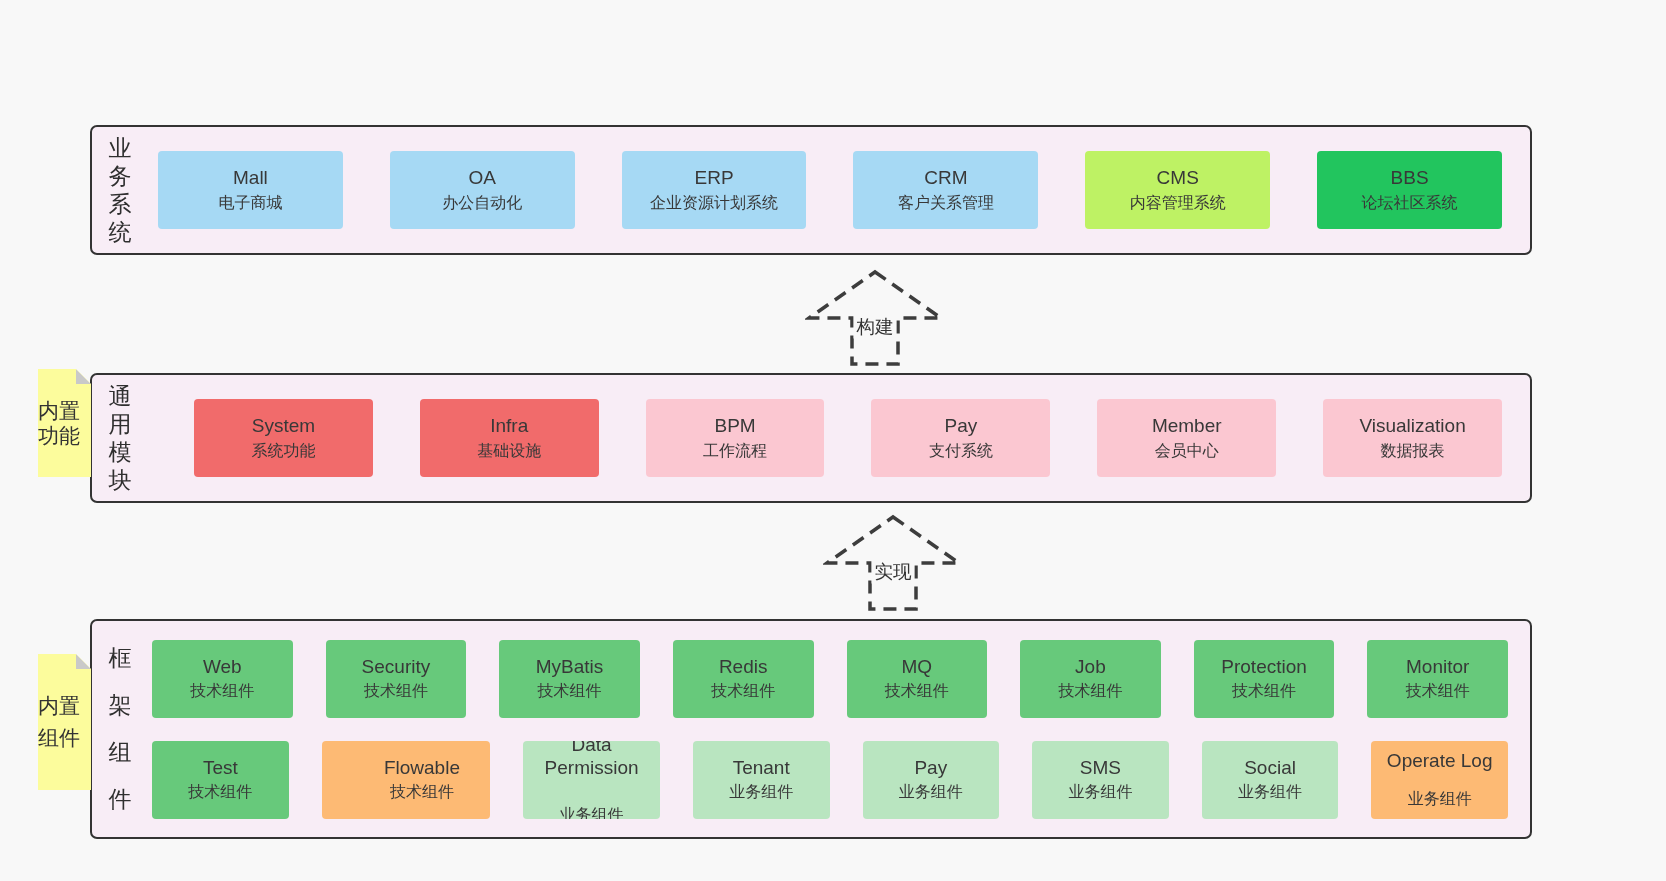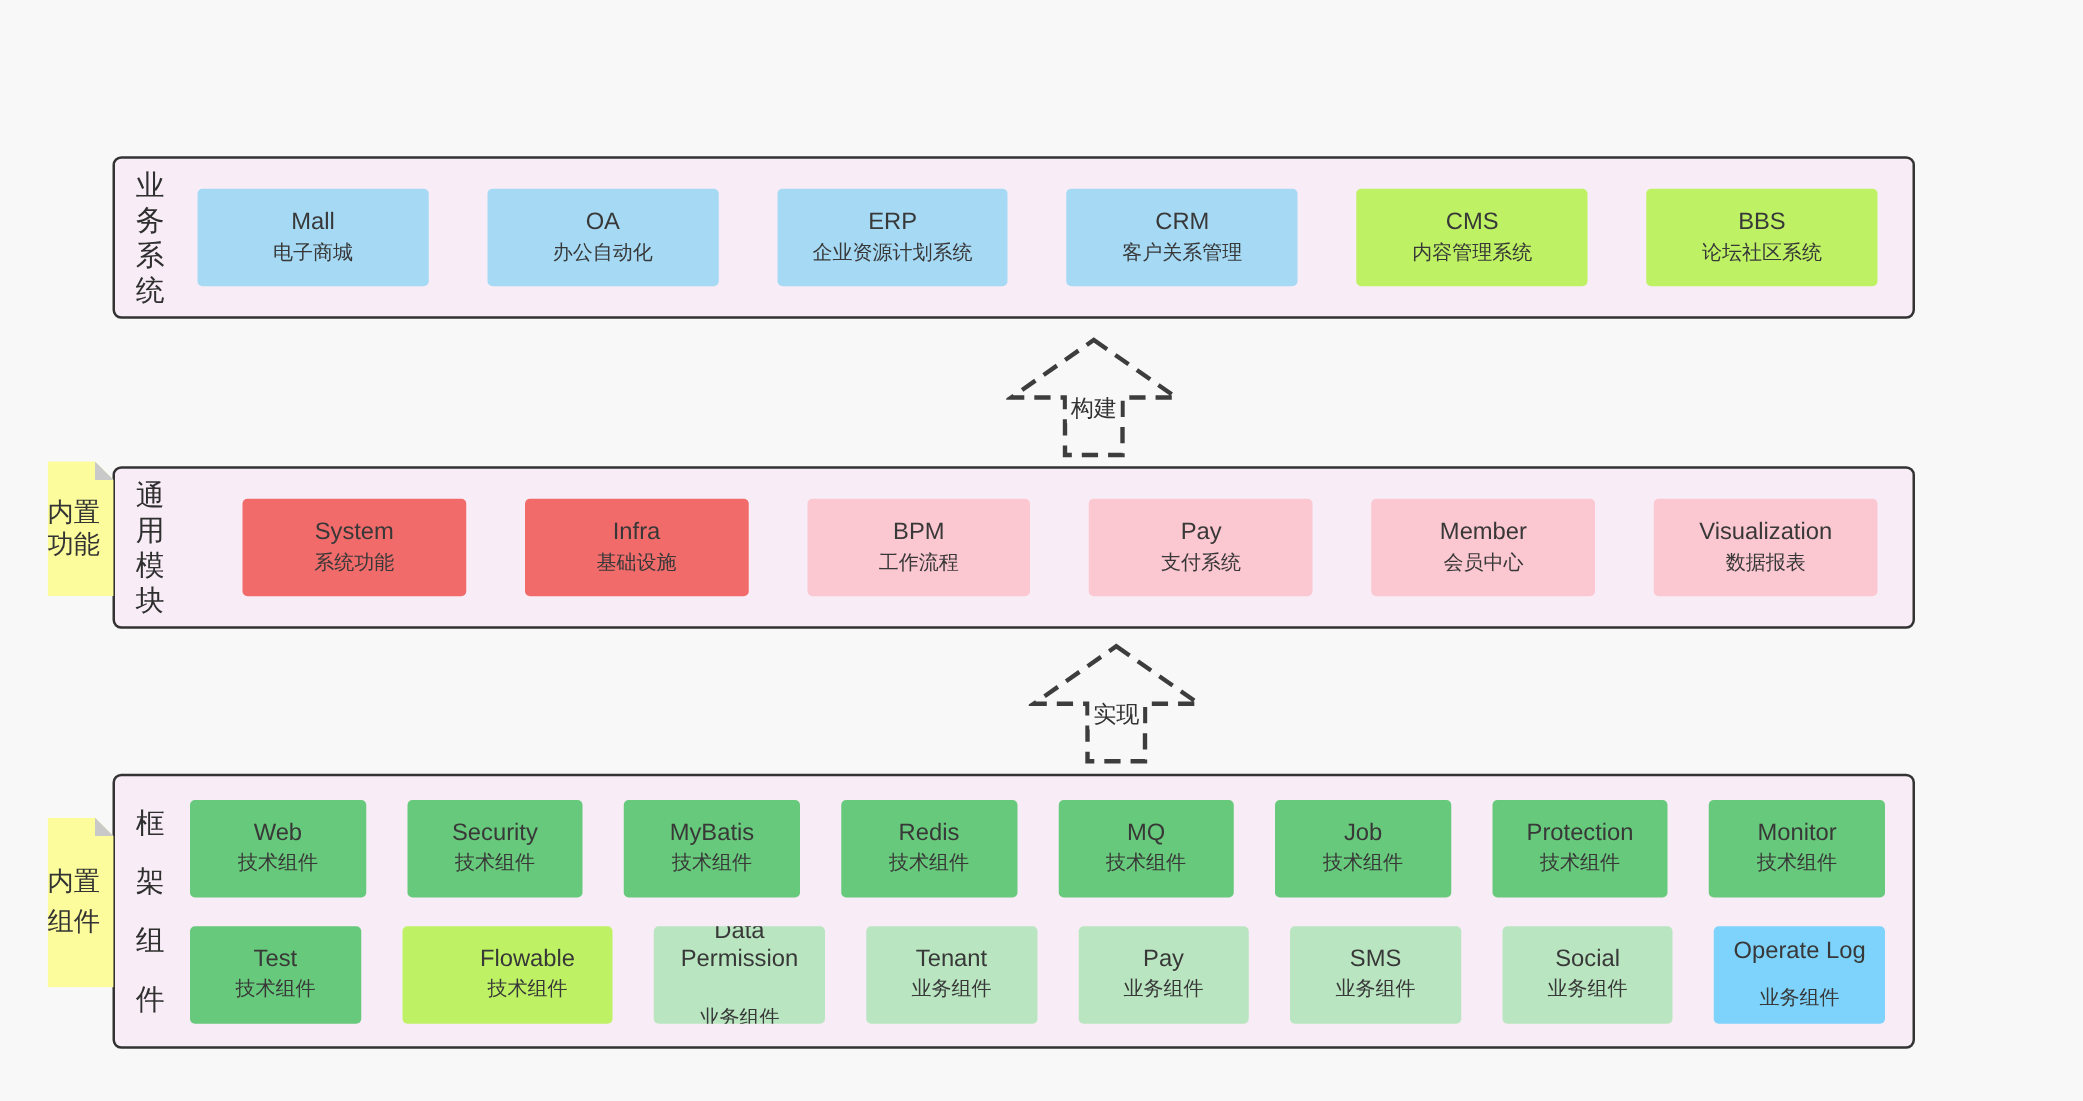--- a/index.html
+++ b/index.html
@@ -75,21 +75,21 @@
     <div class="box-sub">企业资源计划系统</div>
   </div>
         <div class="box" style="background: rgb(166, 217, 244);">
     <div class="box-title">CRM</div>
     <div class="box-sub">客户关系管理</div>
   </div>
         <div class="box" style="background: #bef264;">
     <div class="box-title">CMS</div>
     <div class="box-sub">内容管理系统</div>
   </div>
-        <div class="box" style="background: #bef264; align-items: center;">
+        <div class="box" style="background: #22c55e; align-items: center;">
     <div class="box-title">BBS</div>
     <div class="box-sub">论坛社区系统</div>
   </div>
       </div>
   </div>
 
   <div class="arrow" id="arrow-build">
     <svg width="140" height="100" viewBox="0 0 140 100">
       <path d="M70 4 L136 50 L93 50 L93 96 L47 96 L47 50 L4 50 Z"></path>
     </svg>
@@ -186,21 +186,21 @@
           <div class="box" style="background: rgb(103, 201, 123);">
     <div class="box-title">Monitor</div>
     <div class="box-sub">技术组件</div>
   </div>
         </div>
       <div class="row">
           <div class="box" style="background: rgb(103, 201, 123);">
     <div class="box-title">Test</div>
     <div class="box-sub">技术组件</div>
   </div>
-          <div class="box" style="background: #bef264; padding-left: 32px;">
+          <div class="box" style="background: #fdba74; padding-left: 32px;">
     <div class="box-title">Flowable</div>
     <div class="box-sub">技术组件</div>
   </div>
           <div class="box" style="background: rgb(185, 229, 192); gap: 23px;">
     <div class="box-title">Data Permission</div>
     <div class="box-sub">业务组件</div>
   </div>
           <div class="box" style="background: rgb(185, 229, 192);">
     <div class="box-title">Tenant</div>
     <div class="box-sub">业务组件</div>
@@ -210,21 +210,21 @@
     <div class="box-sub">业务组件</div>
   </div>
           <div class="box" style="background: rgb(185, 229, 192);">
     <div class="box-title">SMS</div>
     <div class="box-sub">业务组件</div>
   </div>
           <div class="box" style="background: rgb(185, 229, 192);">
     <div class="box-title">Social</div>
     <div class="box-sub">业务组件</div>
   </div>
-          <div class="box" style="background: #7dd3fc; gap: 14px;">
+          <div class="box" style="background: #fdba74; gap: 14px;">
     <div class="box-title">Operate Log</div>
     <div class="box-sub">业务组件</div>
   </div>
         </div>
     </div>
   </div>
 
 </div>
 
 </body></html>

